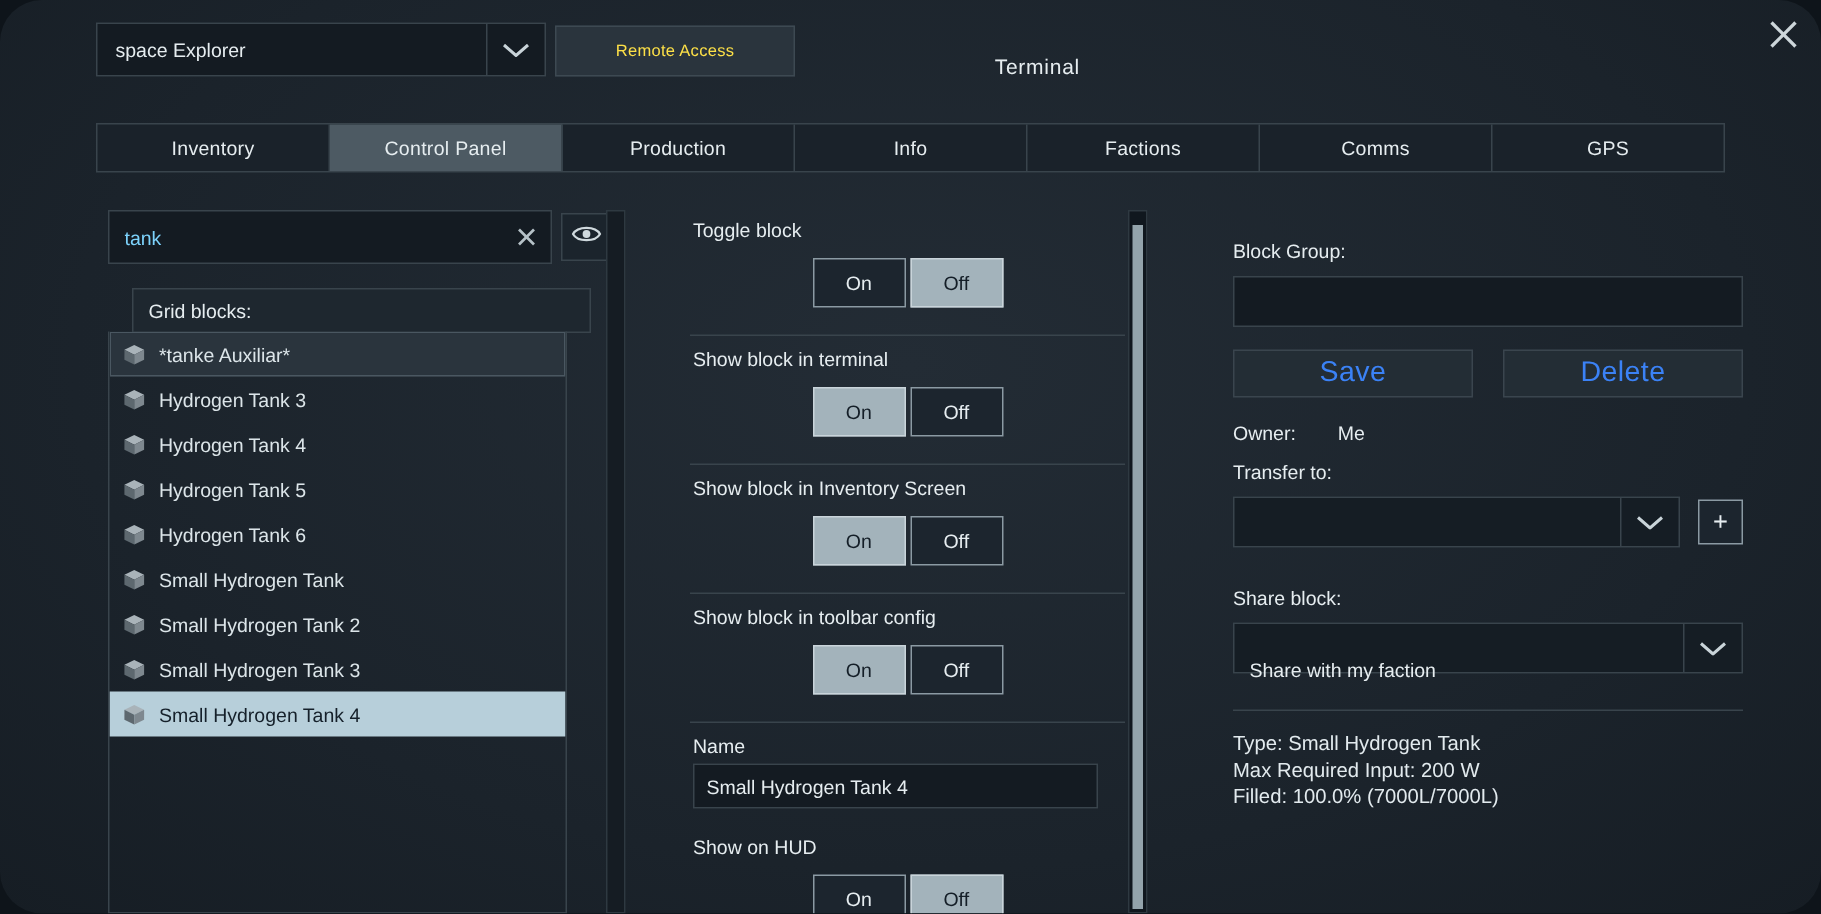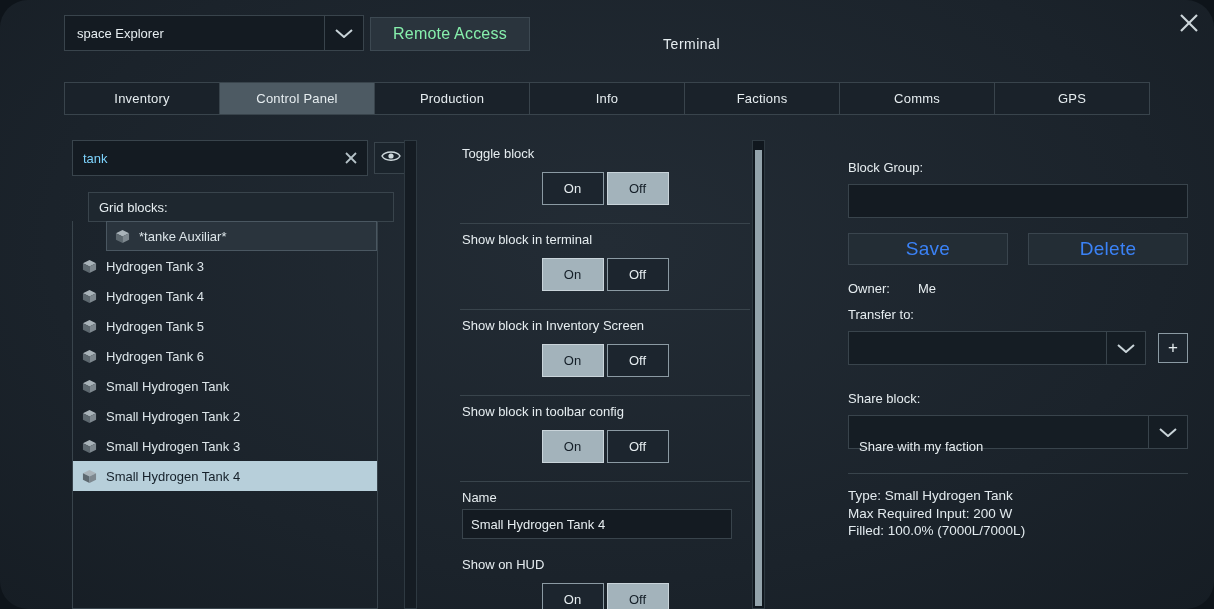--- a/index.html
+++ b/index.html
@@ -9,21 +9,21 @@
     font-family:"Liberation Sans", sans-serif;color:#e6edf0;border-radius:28px;
     -webkit-font-smoothing:antialiased;
   }
   .abs{position:absolute;}
   
   .ship-dd{left:64px;top:15px;width:300px;height:36px;background:#141b22;border:1px solid #39444c;
     display:flex;align-items:center;box-sizing:border-box;font-size:13px;}
   .ship-dd .dd-text{padding-left:12px;flex:1;}
   .dd-chev{width:38px;align-self:stretch;border-left:1px solid #39444c;display:flex;align-items:center;justify-content:center;}
   .remote-btn{left:370px;top:17px;width:158px;height:32px;background:#2a343d;border:1px solid #3d4952;
-    color:#86efac;font-size:16px;display:flex;align-items:center;justify-content:center;letter-spacing:.2px;}
+    color:#fde047;font-size:11px;display:flex;align-items:center;justify-content:center;letter-spacing:.2px;}
   .title{left:500px;top:36px;width:220px;text-align:right;font-size:14px;letter-spacing:.5px;}
   .close-btn{right:12px;top:10px;width:26px;height:26px;display:flex;align-items:center;justify-content:center;cursor:pointer;}
   
   .tab-bar{left:64px;right:64px;top:82px;height:33px;display:flex;border:1px solid #39444c;background:#1a222a;box-sizing:border-box;}
   .tab{flex:1;display:flex;align-items:center;justify-content:center;font-size:13px;border-right:1px solid #39444c;letter-spacing:.2px;}
   .tab:last-child{border-right:none;}
   .tab.active{background:#4d5a63;}
   
   .search-box{left:72px;top:140px;width:296px;height:36px;background:#141b22;border:1px solid #39444c;
     box-sizing:border-box;display:flex;align-items:center;}
@@ -31,39 +31,39 @@
     padding-left:10px;font-family:inherit;}
   .clear-x{width:32px;display:flex;align-items:center;justify-content:center;cursor:pointer;}
   .eye-btn{left:374px;top:142px;width:33px;height:32px;background:#1b242c;border:1px solid #39444c;
     box-sizing:border-box;display:flex;align-items:center;justify-content:center;}
   .left-scroll{left:404px;top:140px;width:13px;height:469px;background:#151c23;border:1px solid #2e3941;box-sizing:border-box;}
   .grid-header{left:88px;top:192px;width:306px;height:30px;border:1px solid #39444c;background:#1e272f;
     box-sizing:border-box;display:flex;align-items:center;padding-left:10px;font-size:13px;}
   .block-list{left:72px;top:221px;width:306px;height:388px;border:1px solid #39444c;border-top:none;
     box-sizing:border-box;overflow:hidden;}
   .block-row{height:30px;display:flex;align-items:center;gap:9px;padding-left:9px;font-size:13px;color:#dce5e9;}
-  .block-row.highlight{background:#2a343d;box-shadow:inset 0 0 0 1px #4a5761;margin-left:33px;}
+  .block-row.highlight{background:#2a343d;box-shadow:inset 0 0 0 1px #4a5761;}
   .block-row.selected{background:#b7cfda;color:#15202a;}
   .blk-icon{display:flex;align-items:center;}
   
   .settings{left:460px;top:138px;width:290px;height:471px;overflow:hidden;}
   .setting{padding:8px 0 18px;}
   .setting.sep{border-top:1px solid #39444c;}
   .setting.compact{padding-bottom:10px;}
   .set-label{font-size:13px;margin:0 0 11px 2px;}
   .switch{display:flex;justify-content:center;gap:3px;}
   .sw-btn{width:62px;height:33px;background:#1c252e;border:1px solid #8b9aa3;color:#e6edf0;
     font-size:13px;font-family:inherit;display:flex;align-items:center;justify-content:center;box-sizing:border-box;}
   .sw-btn.sel{background:#a3b3bb;border-color:#c9d4da;color:#141e27;}
   .name-input{width:270px;height:30px;background:#141b22;border:1px solid #39444c;color:#e6edf0;
     font-size:13px;padding:0 8px;box-sizing:border-box;outline:none;font-family:inherit;margin:2px 0 0 2px;display:block;}
   .mid-scroll{left:752px;top:140px;width:13px;height:469px;background:#10171e;border:1px solid #2e3941;box-sizing:border-box;}
   .mid-thumb{position:absolute;left:2px;top:9px;width:7px;bottom:2px;background:#93a3ab;}
   
-  .right{left:848px;top:160px;width:340px;}
+  .right{left:822px;top:160px;width:340px;}
   .rlabel{font-size:13px;}
   .bg-input{margin-top:9px;width:100%;height:34px;box-sizing:border-box;background:#141b22;border:1px solid #39444c;
     color:#e6edf0;padding:0 8px;font-size:13px;outline:none;font-family:inherit;display:block;}
   .sd-row{display:flex;gap:20px;margin-top:15px;}
   .flat-btn{flex:1;height:30px;background:#232d35;border:1px solid #3a454e;color:#3b82f6;font-size:19px;
     display:flex;align-items:center;justify-content:center;font-family:inherit;letter-spacing:.3px;}
   .owner-row{margin-top:16px;font-size:13px;}
   .owner-val{margin-left:28px;}
   .transfer-label{margin-top:11px;}
   .transfer-row{display:flex;align-items:center;margin-top:9px;}

